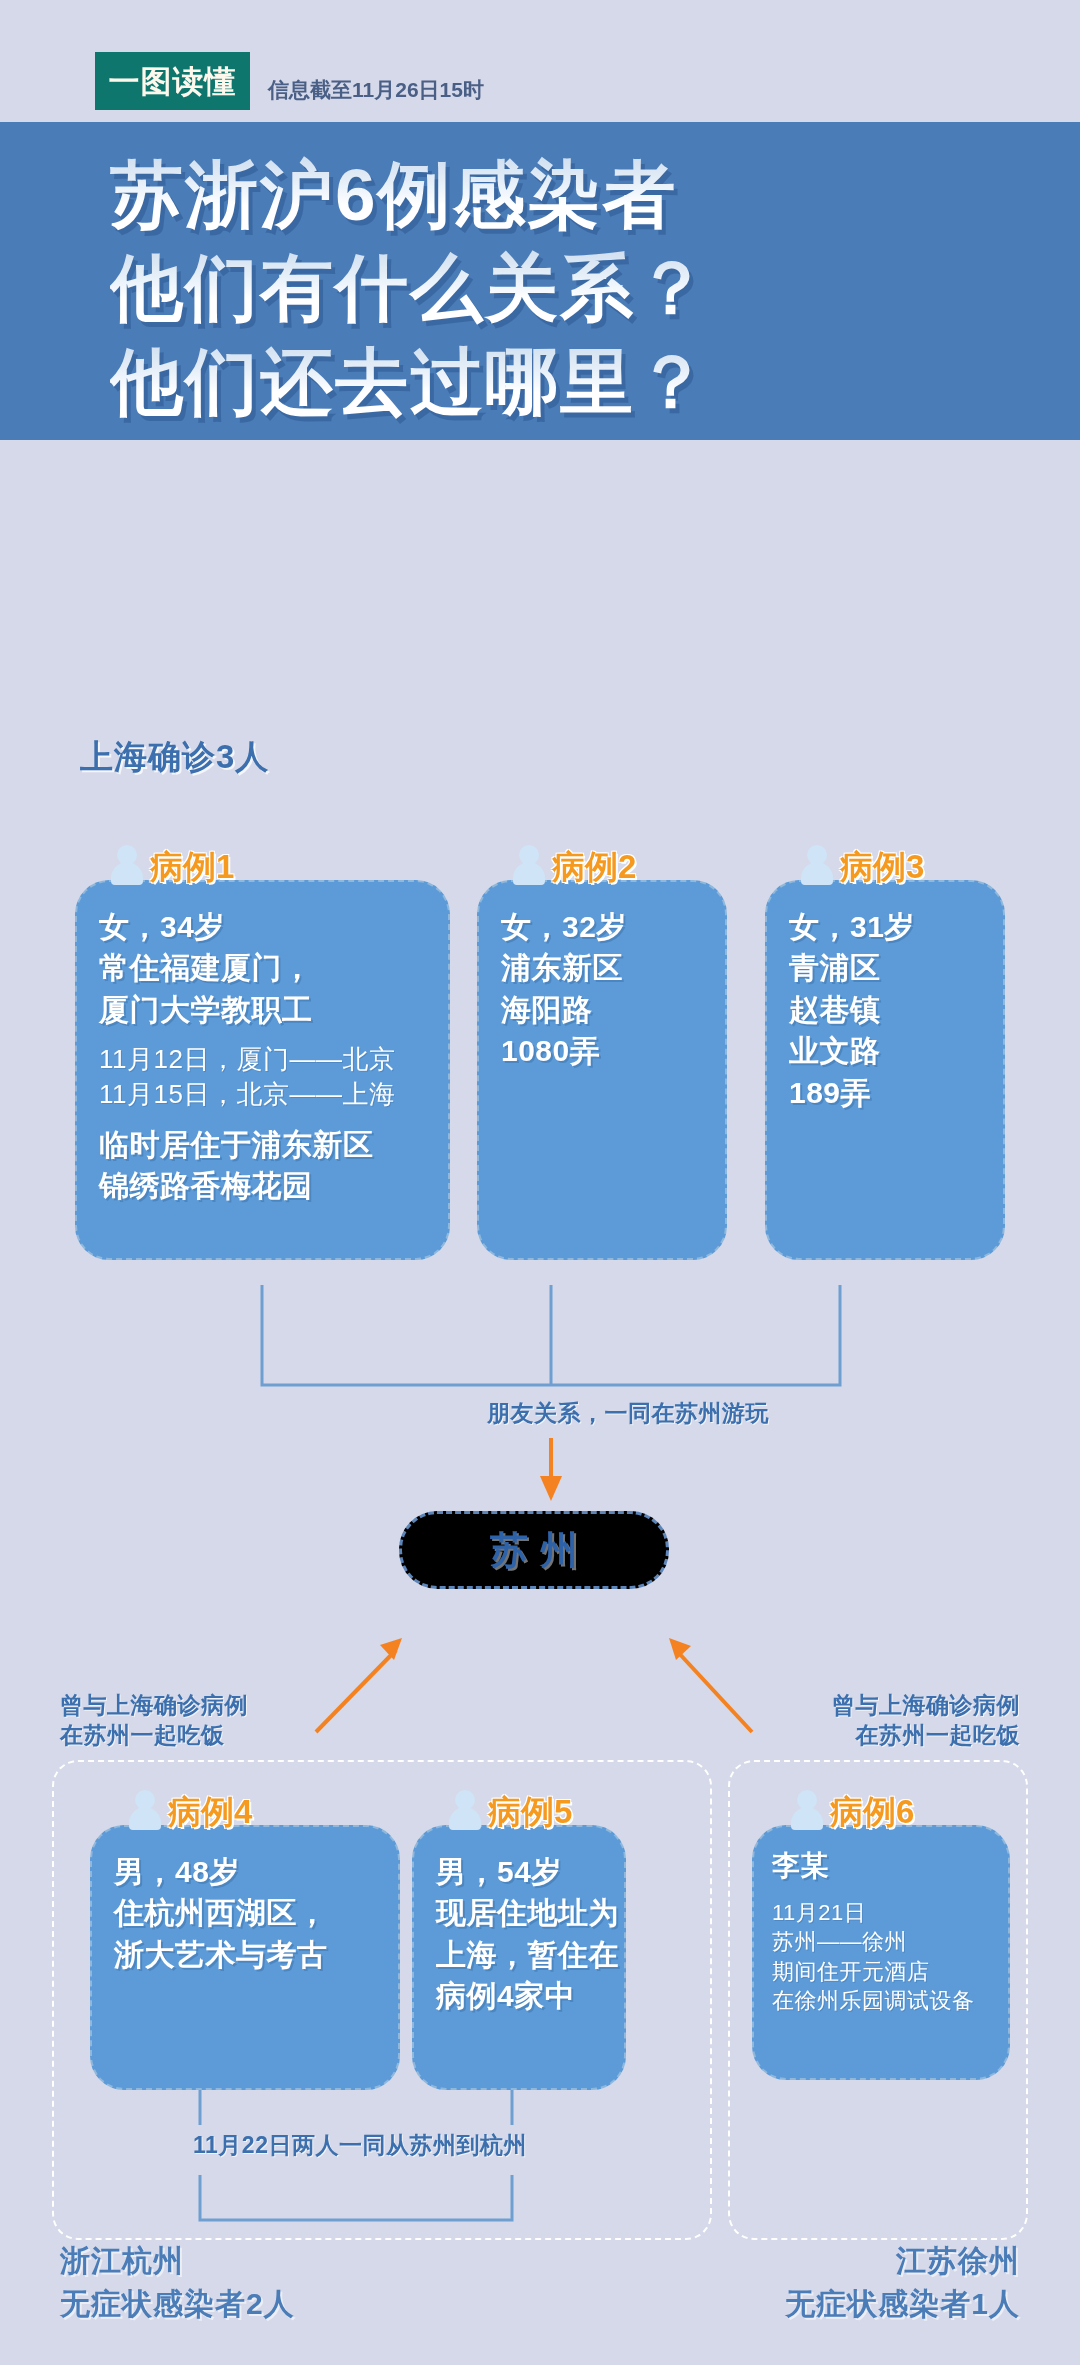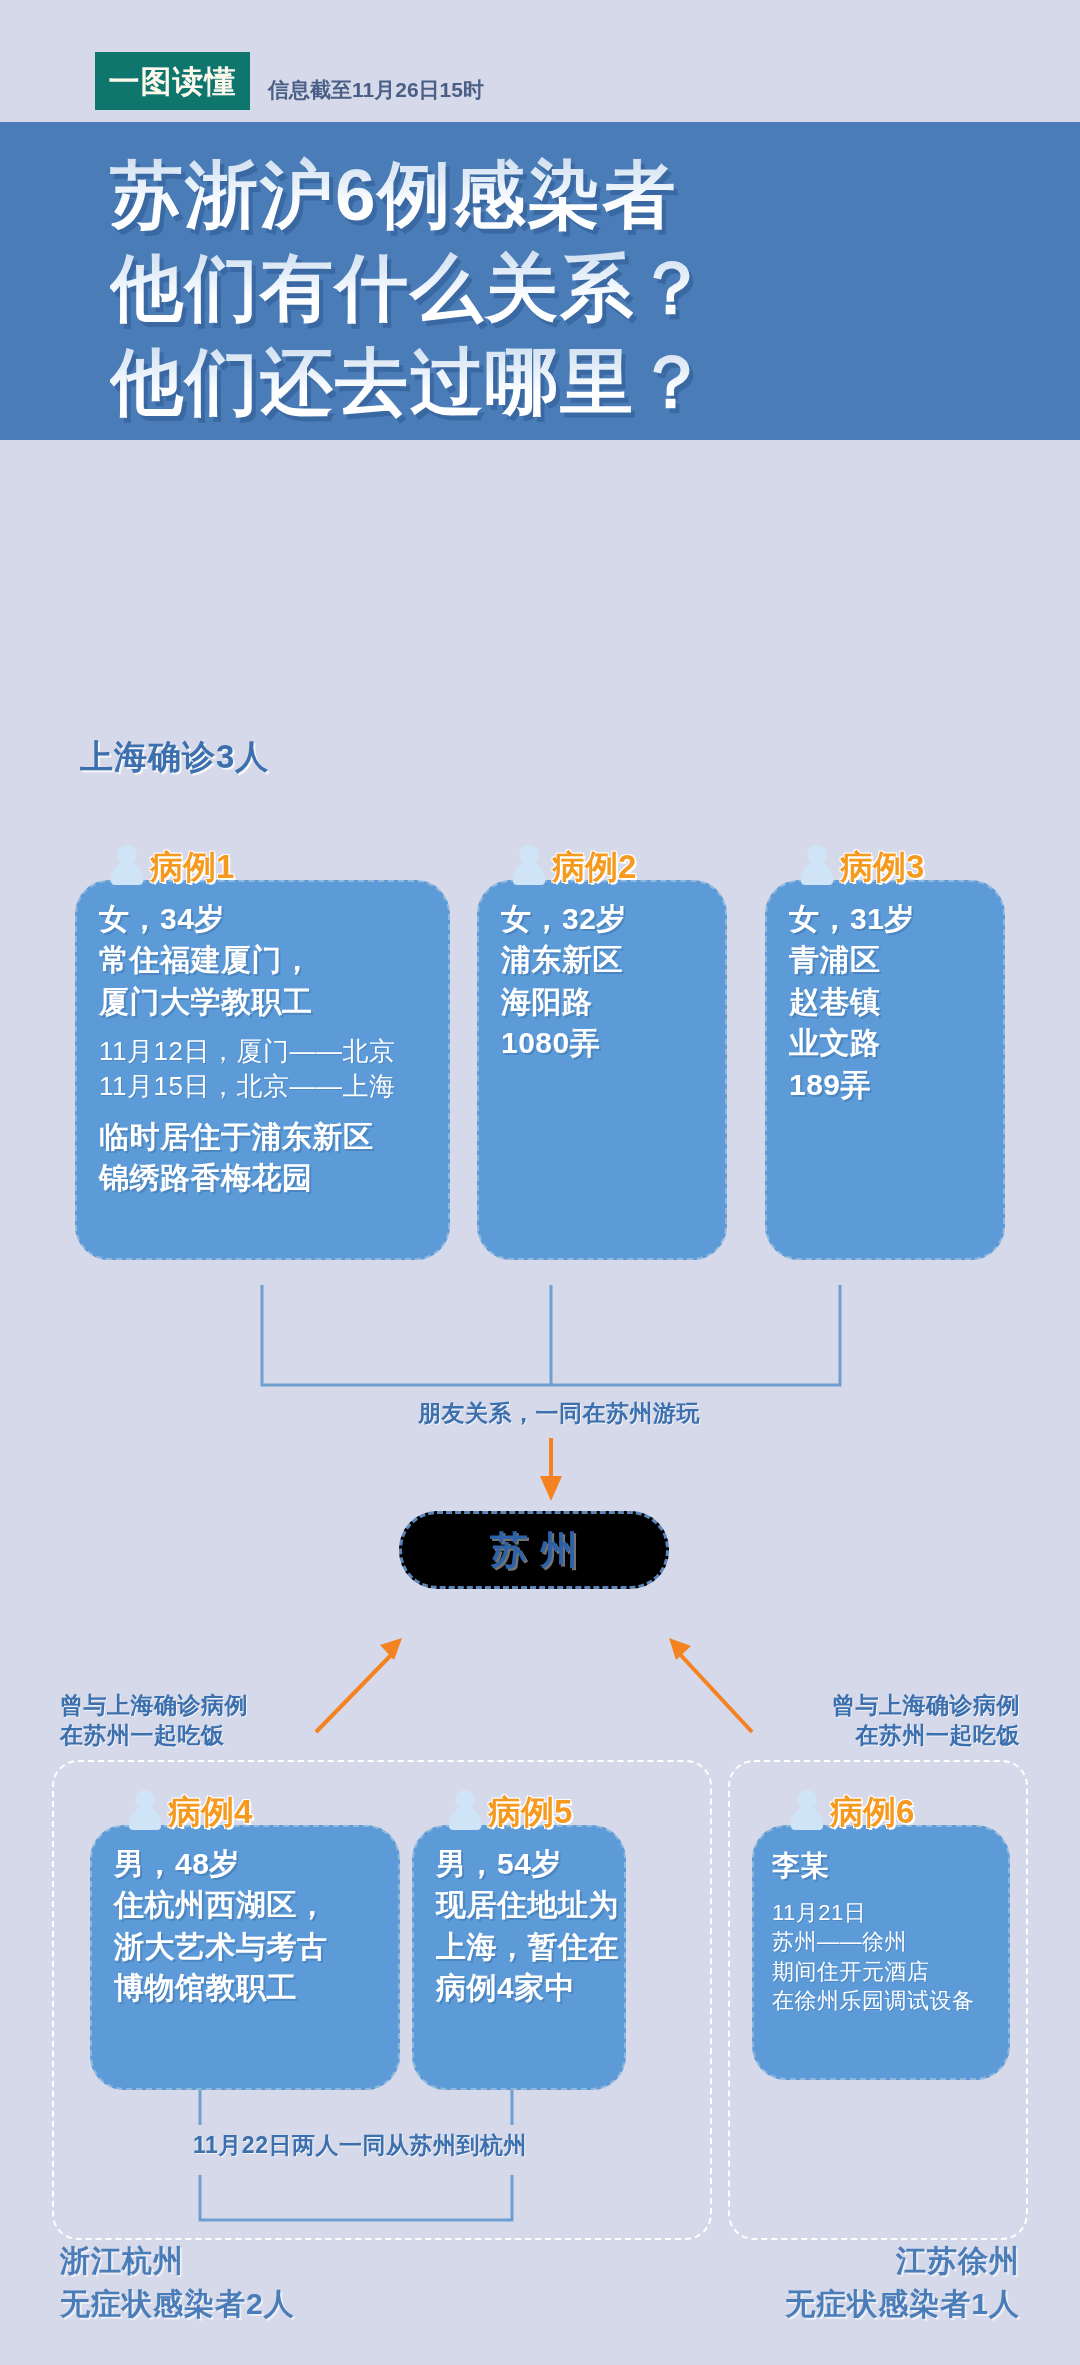--- a/index.html
+++ b/index.html
@@ -75,21 +75,21 @@
     text-shadow:2px 2px 0 #ffffff, -1px -1px 0 #fff, 1px -1px 0 #fff, -1px 1px 0 #fff;
     padding-bottom:2px;
   }
 
   
   .card {
     position:absolute;
     background:#5c9bd8;
     border:2px dashed #8fb8dd;
     border-radius:34px;
-    padding:16px 22px;
+    padding:24px 22px;
     box-shadow:0 0 0 0 transparent;
   }
   .card .ln {
     color:#ffffff; font-weight:bold; font-size:30px; line-height:1.38;
     letter-spacing:0.5px;
     text-shadow:2px 2px 0 rgba(45,95,150,0.35);
     white-space:nowrap;
   }
   .card .ln.thin {
     font-weight:normal; font-size:26px; line-height:1.34;
@@ -218,21 +218,21 @@
   <span class="case-label">病例3</span>
 </div>
 <div class="card" style="left:765px; top:880px; width:240px; height:380px;">
   <div class="ln">女，31岁</div>
   <div class="ln">青浦区</div>
   <div class="ln">赵巷镇</div>
   <div class="ln">业文路</div>
   <div class="ln">189弄</div>
 </div>
 
-<div class="cap" style="left:349px; top:1398px; width:420px; text-align:center;">朋友关系，一同在苏州游玩</div>
+<div class="cap" style="left:349px; top:1398px; width:420px; text-align:right;">朋友关系，一同在苏州游玩</div>
 
 <div class="suzhou">
   <span class="suzhou-text">苏州</span>
 </div>
 
 <div class="cap" style="left:60px; top:1690px; width:300px;">
   <div>曾与上海确诊病例</div>
   <div>在苏州一起吃饭</div>
 </div>
 <div class="cap right" style="left:720px; top:1690px; width:300px;">
@@ -247,21 +247,20 @@
   <span class="person-icon">
       <span class="head"></span>
       <span class="body"></span>
     </span>
   <span class="case-label">病例4</span>
 </div>
 <div class="card" style="left:90px; top:1825px; width:310px; height:265px;">
   <div class="ln">男，48岁</div>
   <div class="ln">住杭州西湖区，</div>
   <div class="ln">浙大艺术与考古</div>
-  <div class="ln">博物馆教职工</div>
 </div>
 
 <div class="case-head" style="left:448px; top:1790px;">
   <span class="person-icon">
       <span class="head"></span>
       <span class="body"></span>
     </span>
   <span class="case-label">病例5</span>
 </div>
 <div class="card" style="left:412px; top:1825px; width:214px; height:265px;">

